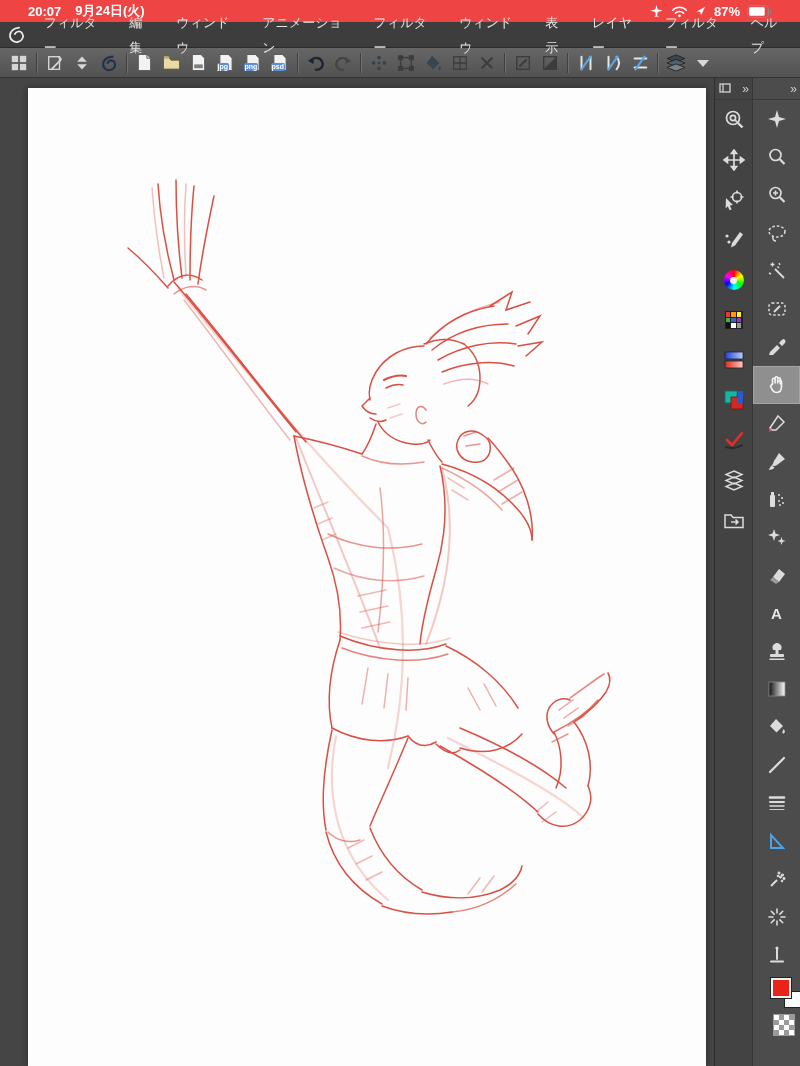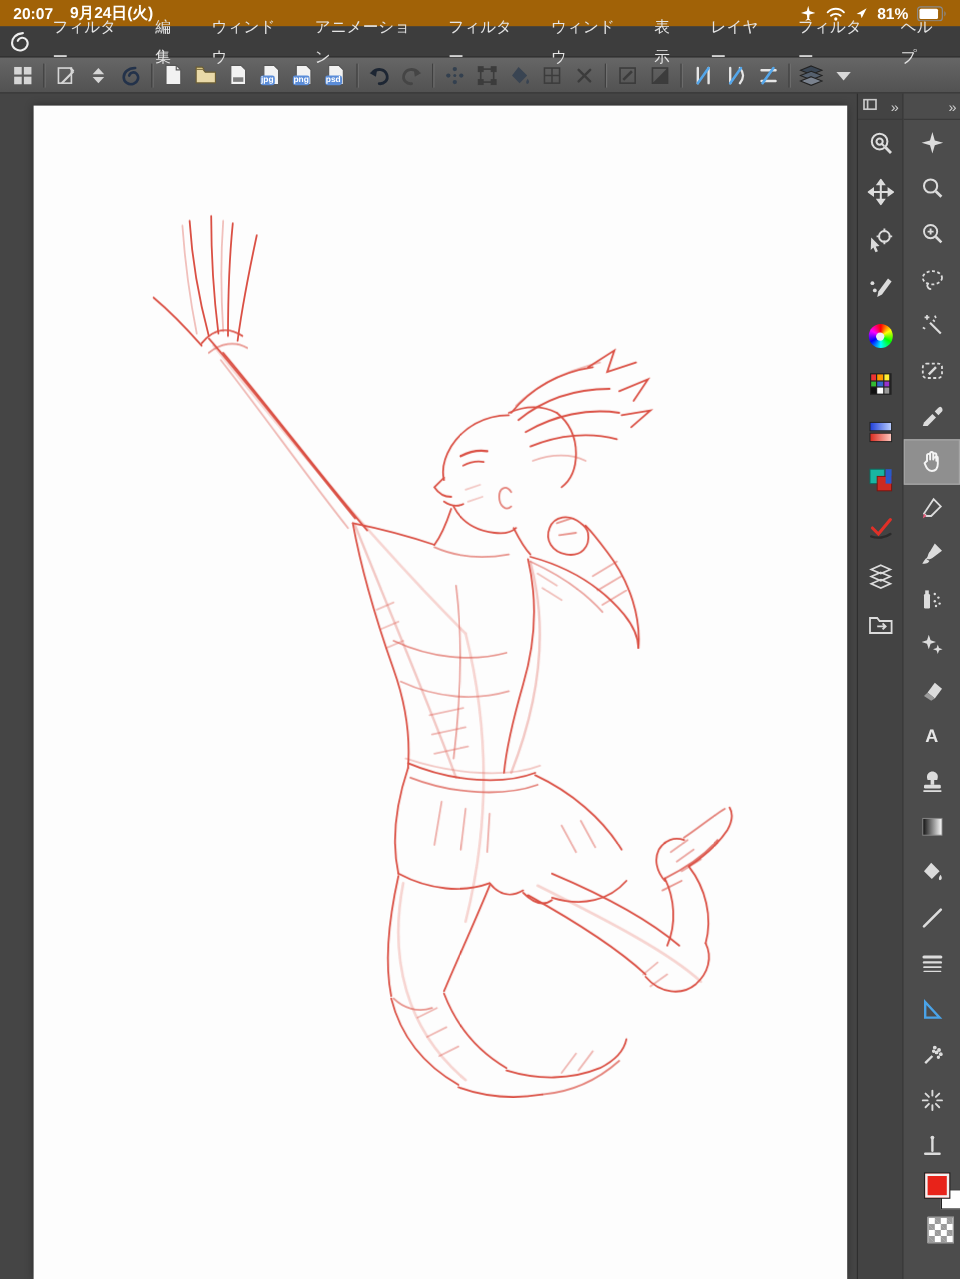--- a/index.html
+++ b/index.html
@@ -1,21 +1,21 @@
 <!DOCTYPE html>
 <html><head>
 <meta charset="utf-8">
 <style>
   * { margin:0; padding:0; box-sizing:border-box; }
   html,body { width:800px; height:1066px; overflow:hidden; background:#4a4a4a;
     font-family:"Liberation Sans","DejaVu Sans",sans-serif; }
 
   
-  .status-bar { height:22px; background:#a16207; color:#fff; display:flex;
-    justify-content:space-between; align-items:center; padding:0 11px;
+  .status-bar { height:22px; background:#ef4444; color:#fff; display:flex;
+    justify-content:space-between; align-items:center; padding:0 28px;
     font-size:13px; font-weight:bold; }
   .sb-left { display:flex; gap:14px; align-items:center; }
   .sb-right { display:flex; gap:7px; align-items:center; }
   .sb-right svg { display:block; }
 
   
   .menu-bar { height:26px; background:#3d3d3d; border-bottom:1px solid #2b2b2b;
     display:flex; align-items:center; color:#e4e4e4; font-size:13px; }
   .logo-cell { width:34px; display:flex; justify-content:center; align-items:center; }
   .menu-item { padding:0 11px; line-height:25px; cursor:default; }
@@ -91,21 +91,21 @@
         <path d="M2 6 a11 11 0 0 1 16 0"></path>
           <path d="M5.2 9.4 a7 7 0 0 1 9.6 0"></path>
           <circle cx="10" cy="12.6" r="1.6" fill="#fff" stroke="none"></circle>
       </svg>
     </span>
     <span>
       <svg width="12" height="12" viewBox="0 0 20 20">
           <polygon points="3,11 17,3 10,17 8.6,11.4" fill="#fff"></polygon>
         </svg>
     </span>
-    <span>81%</span>
+    <span>87%</span>
     <span>
       <svg width="25" height="13" viewBox="0 0 25 13">
         <rect x="0.7" y="0.7" width="20.6" height="11.6" rx="2.5" fill="none" stroke="#8a8a8a" stroke-width="1"></rect>
         <rect x="2.2" y="2.2" width="15.5" height="8.6" rx="1.3" fill="#fff"></rect>
         <path d="M23 4.2 a3 3 0 0 1 0 4.6 z" fill="#8a8a8a"></path>
       </svg>
     </span>
   </div>
 </div>
 

